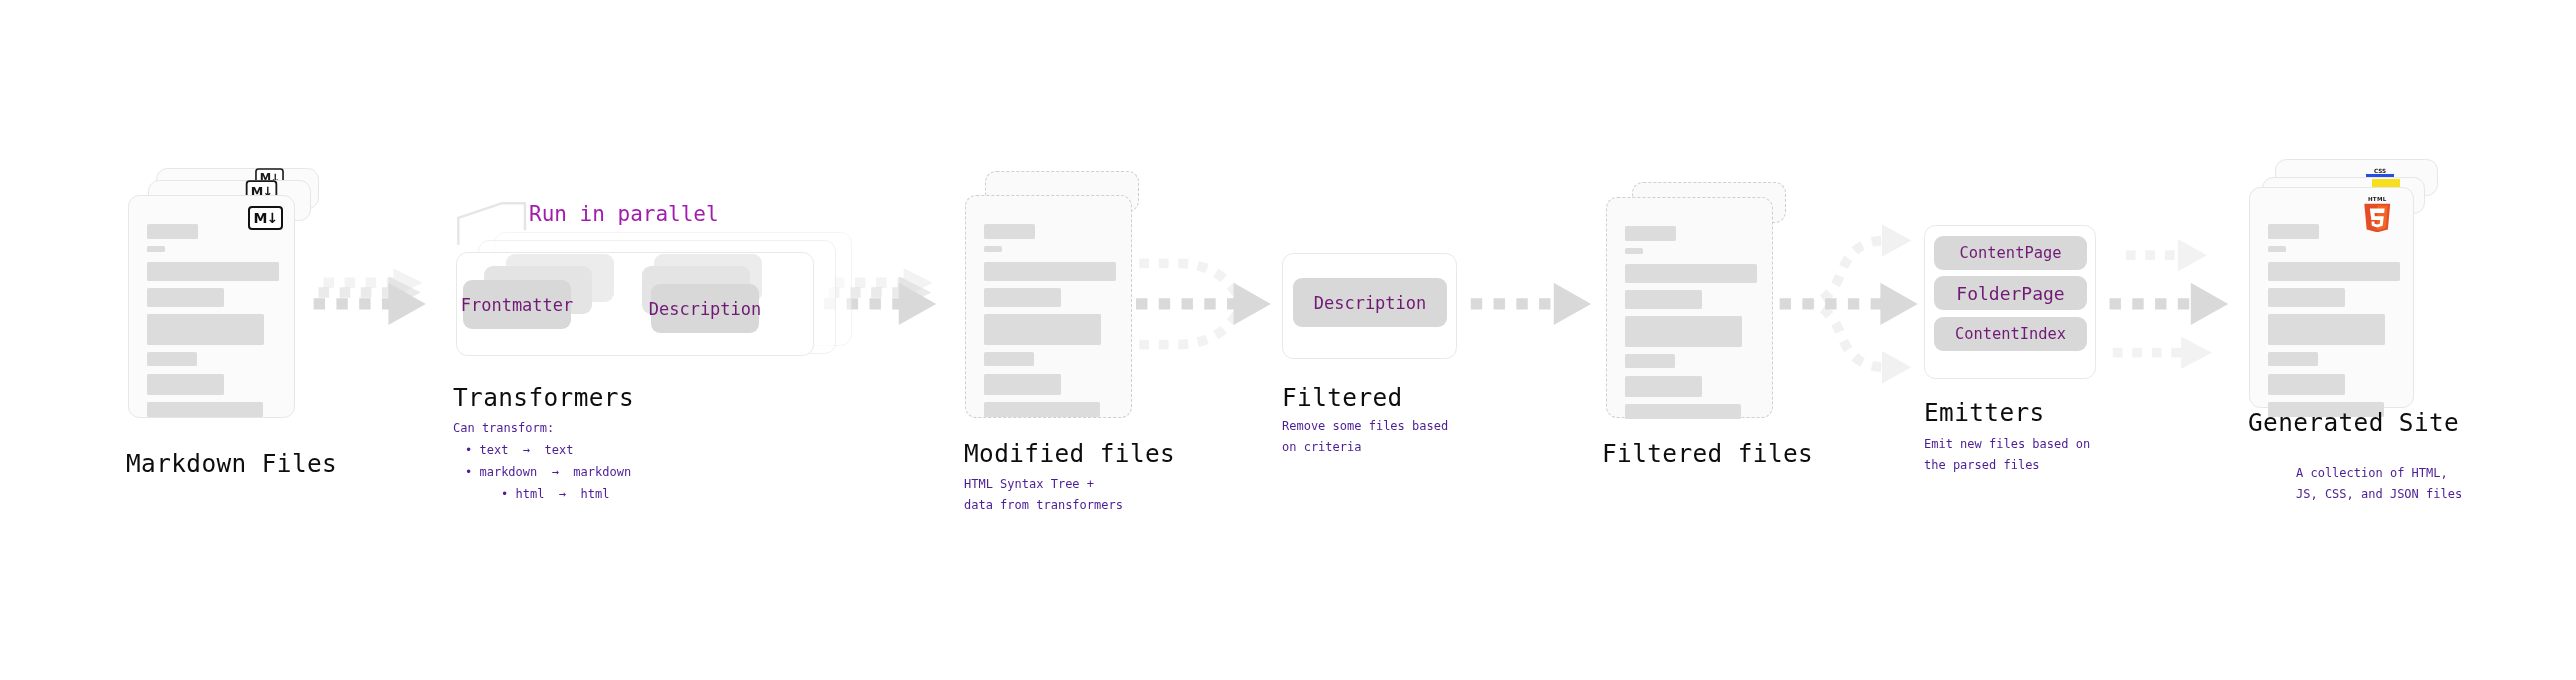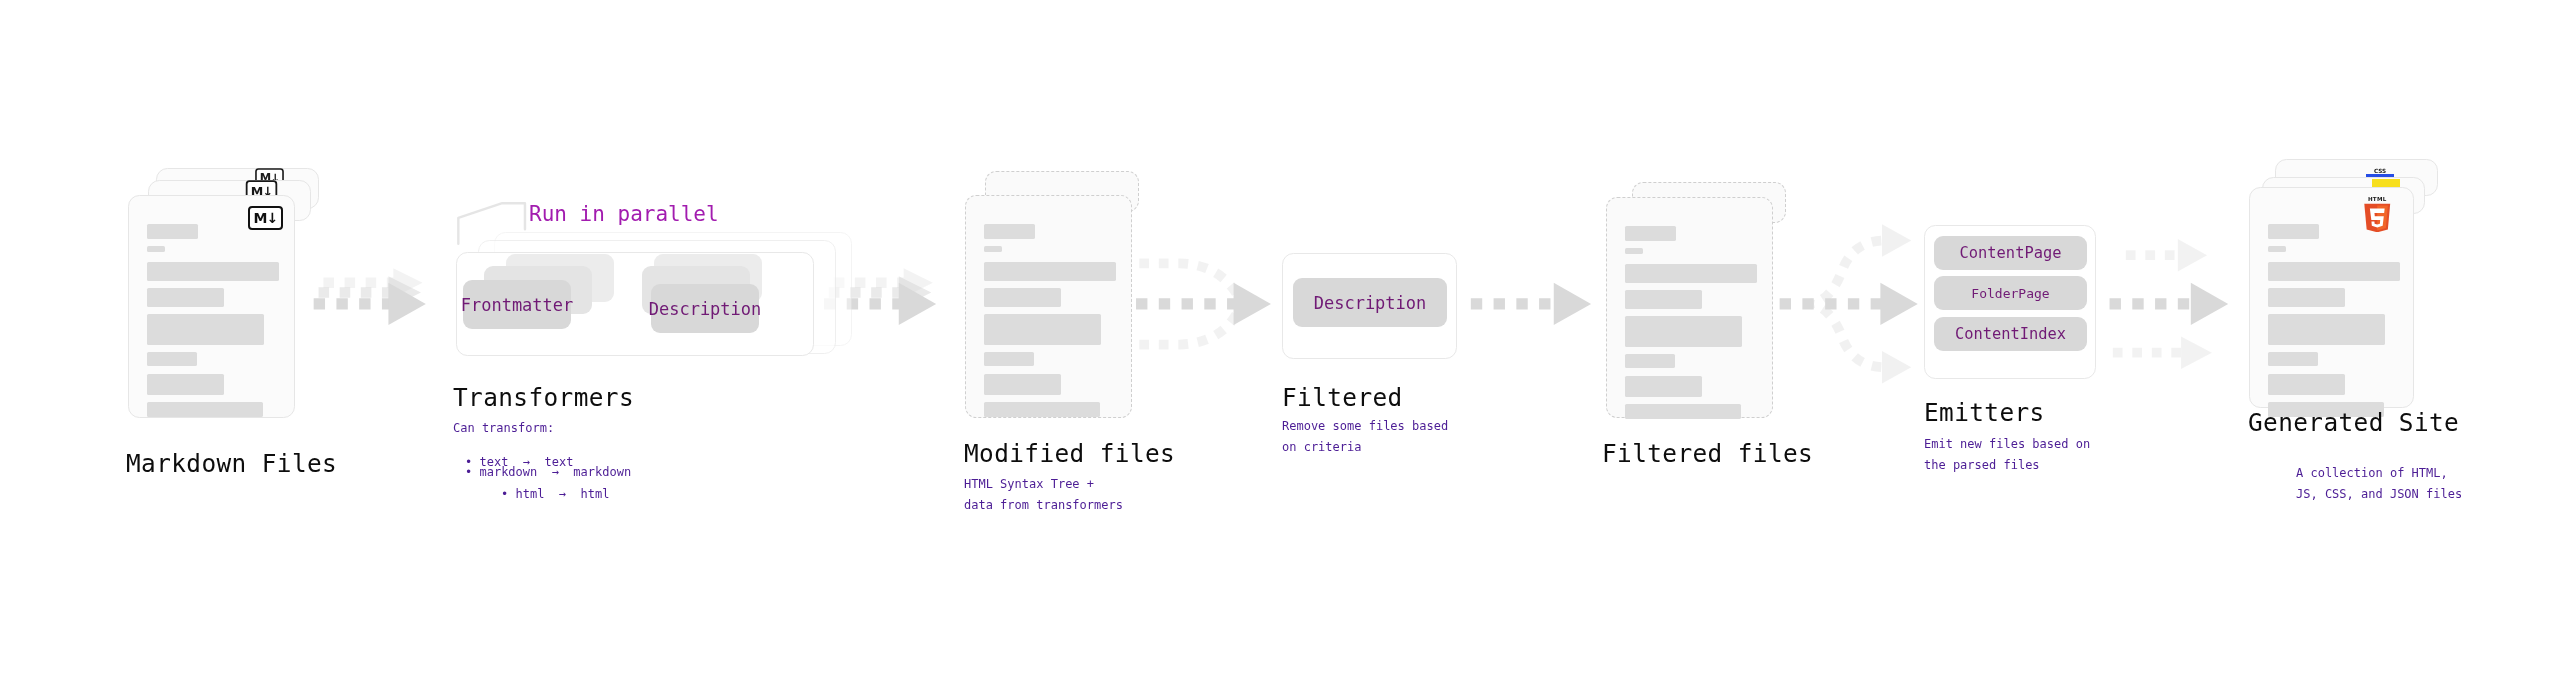--- a/index.html
+++ b/index.html
@@ -235,21 +235,21 @@
     <div class="chip ghost" style="left:654px;top:254px;width:108px;height:48px;">x</div>
     <div class="chip ghost2" style="left:642px;top:266px;width:108px;height:48px;">x</div>
     <div class="chip" style="left:651px;top:284px;width:108px;height:49px;">Description</div>
 
     <div class="runlabel" style="left:529px;top:202px;">Run in parallel</div>
 
     <div class="title" style="left:453px;top:383px;">Transformers</div>
 
     <div class="sub" style="left:453px;top:418px;">Can transform:</div>
 
-    <div class="sub" style="left:465px;top:452px;">•&nbsp;<span>text  →  text</span></div>
+    <div class="sub" style="left:465px;top:440px;">•&nbsp;<span>text  →  text</span></div>
     <div class="sub" style="left:465px;top:462px;">•&nbsp;<span>markdown  →  markdown</span></div>
     <div class="sub" style="left:465px;top:484px;margin-left:36px;">•&nbsp;<span>html  →  html</span></div>
   </div>
 
   <div class="node">
     <div class="doc dashed" style="left:985px;top:171px;width:154px;height:41px;"></div>
     <div class="doc dashed" style="left:965px;top:195px;width:167px;height:223px;">
       <div class="bars">
         <div class="bar" style="width:51px;height:14.6px;"></div>
         <div class="bar" style="width:18px;height:6.5px;margin-bottom:9.8px;"></div>
@@ -288,21 +288,21 @@
         <div class="bar" style="width:77px;height:21px;"></div>
         <div class="bar" style="width:116px;height:14.6px;"></div>
       </div>
     </div>
     <div class="title" style="left:1602px;top:439px;">Filtered files</div>
   </div>
 
   <div class="node">
     <div class="gbox" style="left:1924px;top:225px;width:172px;height:154px;"></div>
     <div class="chip" style="left:1934px;top:236px;width:153px;height:34px;font-size:15.4px;">ContentPage</div>
-    <div class="chip" style="left:1934px;top:276px;width:153px;height:34px;font-size:13px;">FolderPage</div>
+    <div class="chip" style="left:1934px;top:276px;width:153px;height:34px;font-size:18px;">FolderPage</div>
     <div class="chip" style="left:1934px;top:317px;width:153px;height:34px;font-size:15.4px;">ContentIndex</div>
 
     <div class="title" style="left:1924px;top:398px;">Emitters</div>
     <div class="sub" style="left:1924px;top:434px;">Emit new files based on
 the parsed files</div>
   </div>
 
   <div class="node">
 
     <div class="doc" style="left:2275px;top:159px;width:163px;height:37px;"></div>

